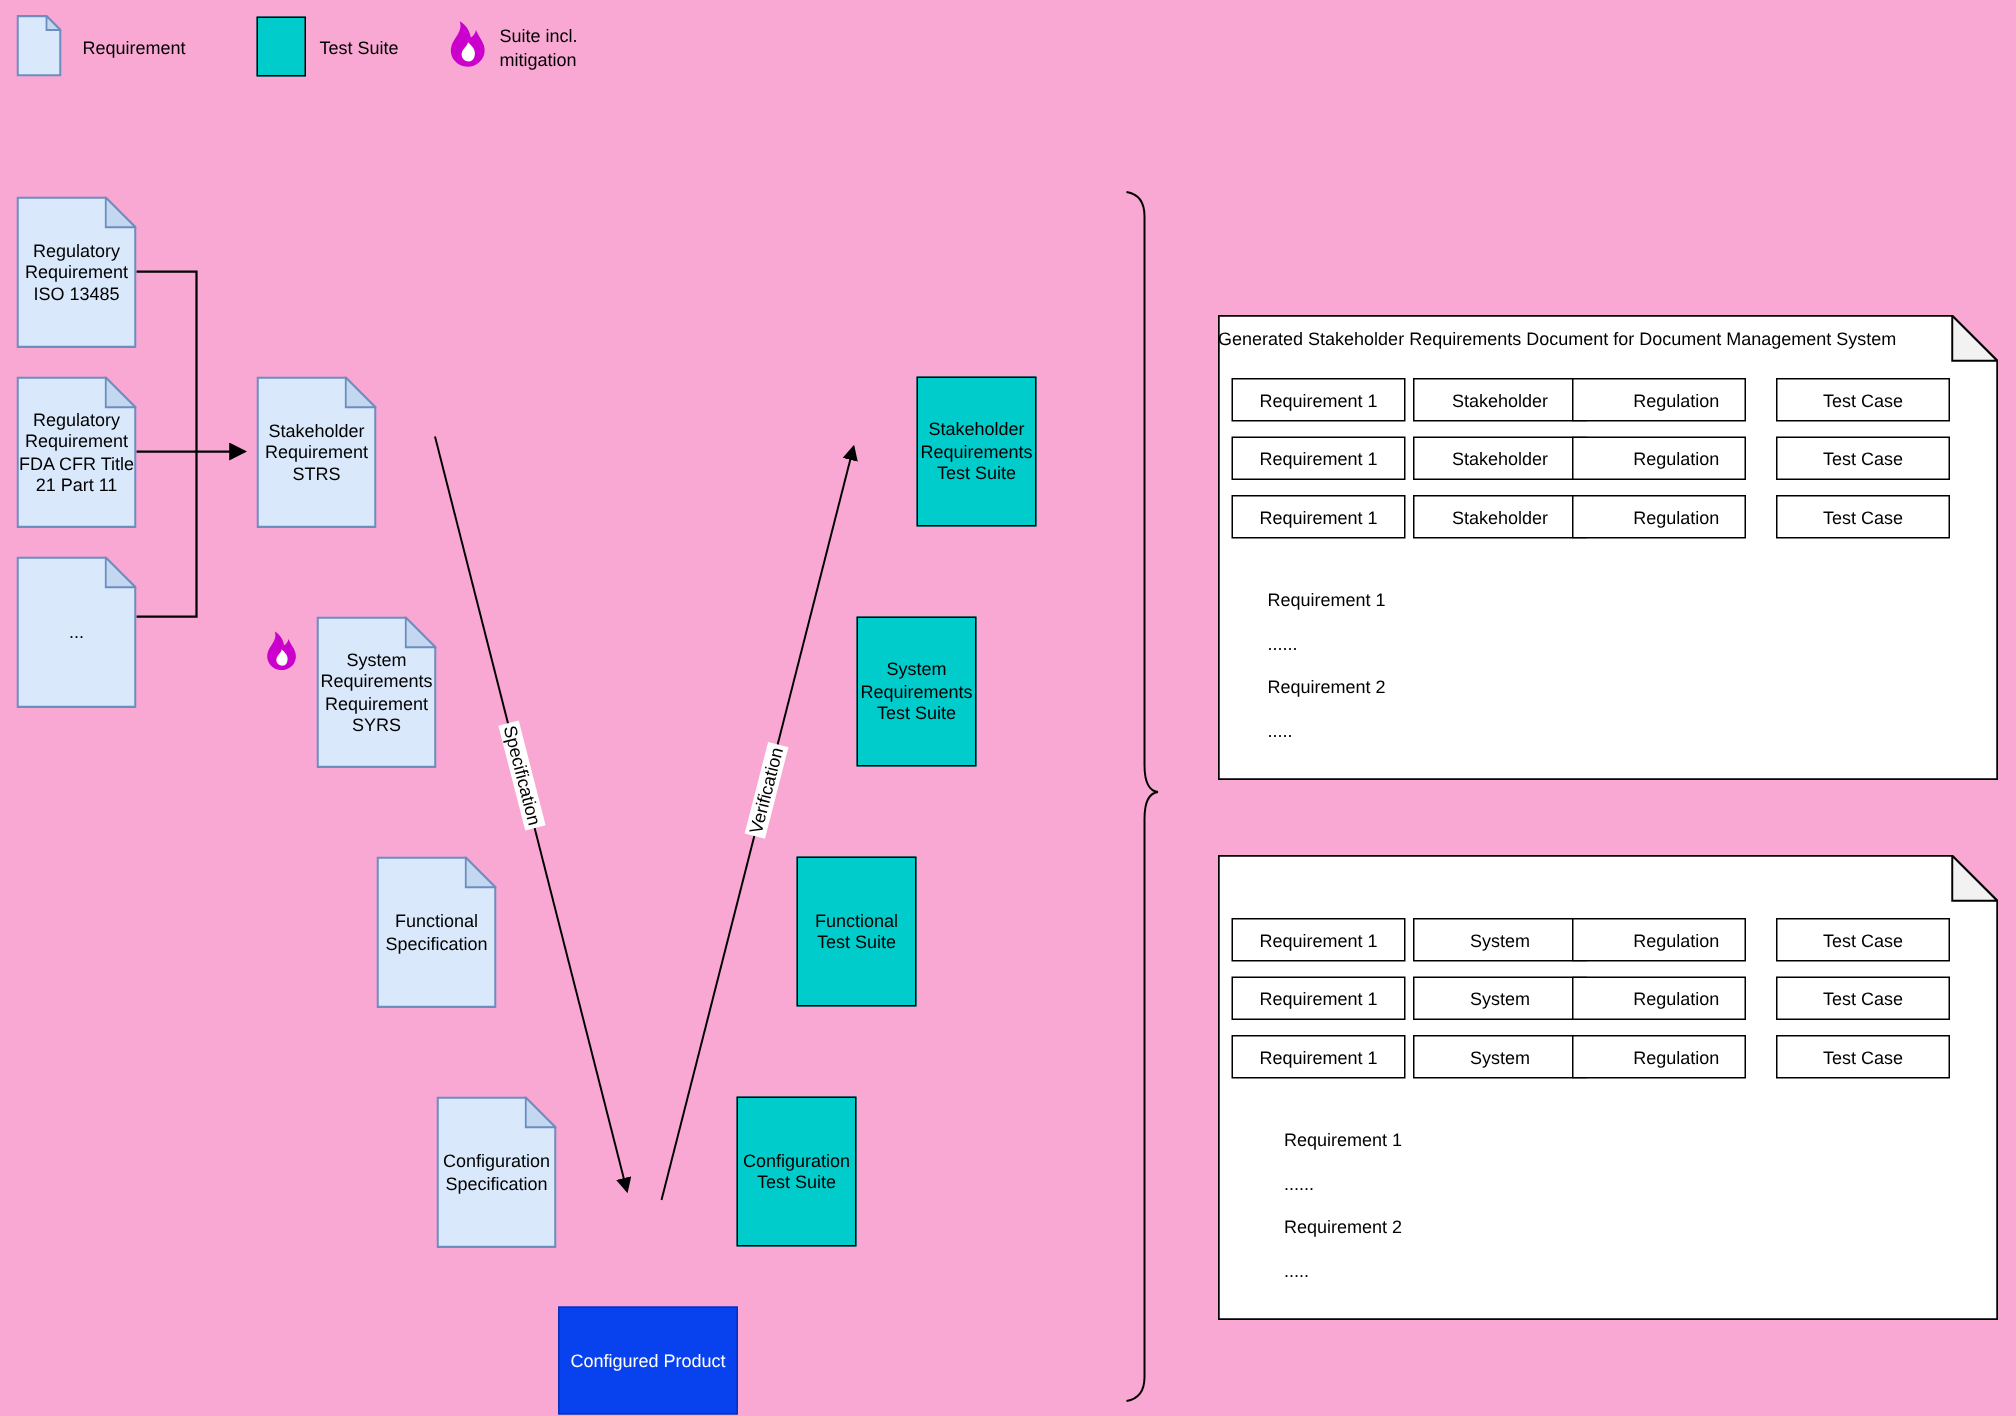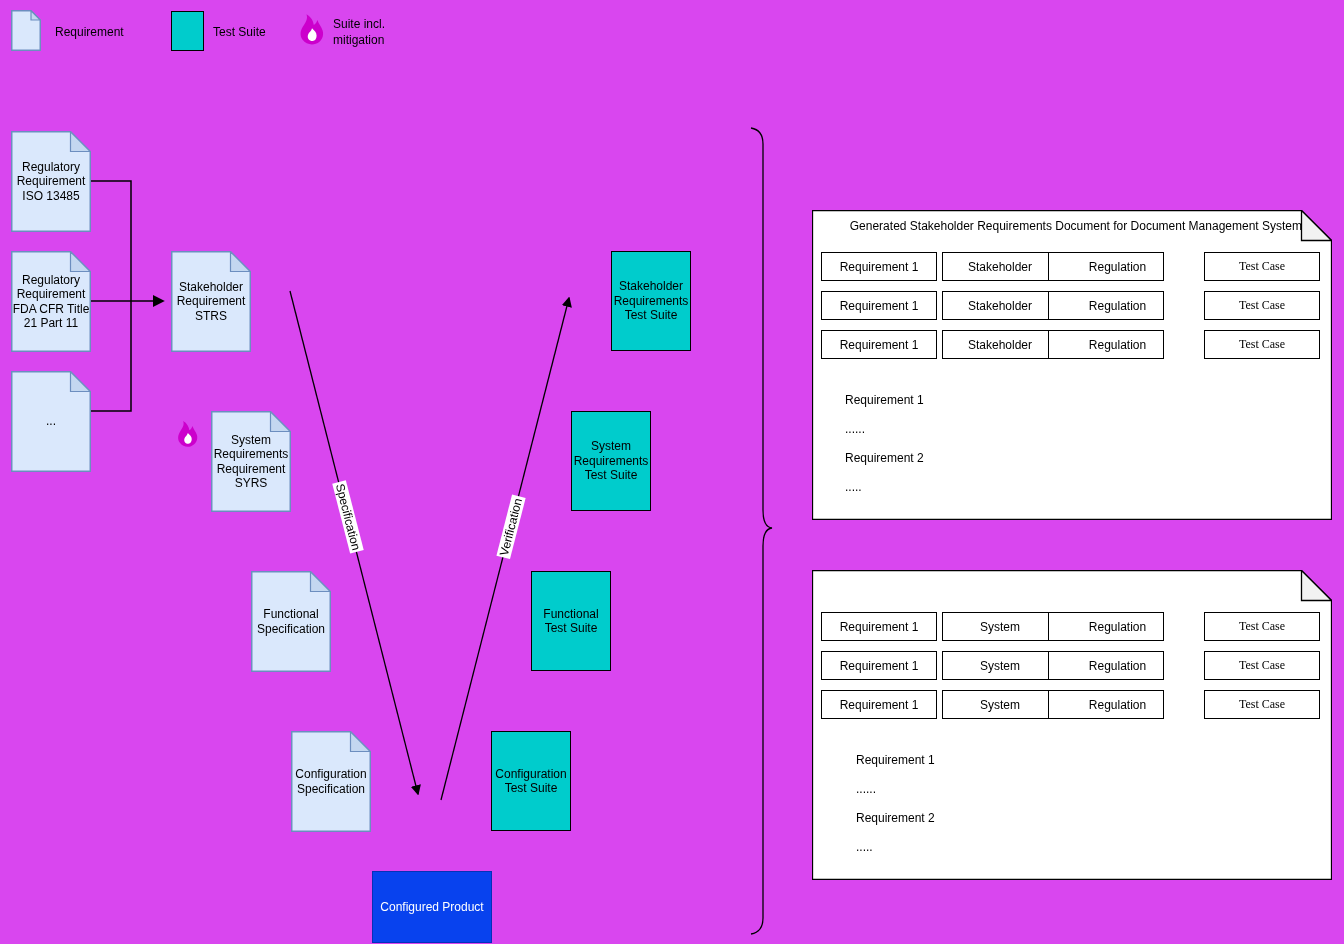--- a/index.html
+++ b/index.html
@@ -1,16 +1,16 @@
 <!DOCTYPE html>
 <html><head>
 <meta charset="utf-8">
 <style>
   html,body{margin:0;padding:0;background:#fff;}
-  .stage{position:relative;width:1344px;height:944px;background:#d946ef;overflow:hidden;
+  .stage{position:relative;width:1344px;height:944px;background:#f9a8d4;overflow:hidden;
          font-family:"Liberation Sans",sans-serif;font-size:12px;color:#000;}
   .abs{position:absolute;}
   svg{display:block;}
   .wires{position:absolute;left:0;top:0;width:1344px;height:944px;}
 
   
   .doc{position:absolute;width:80px;height:101px;}
   .doc > svg{position:absolute;left:0;top:0;}
   .doc .lbl{position:absolute;inset:0;display:flex;align-items:center;justify-content:center;
             text-align:center;white-space:pre-line;line-height:14.5px;padding:0 1px;}
@@ -29,25 +29,25 @@
   .edge-label{position:absolute;background:#fff;padding:0 2px;white-space:nowrap;}
   .spec-label{left:348px;top:517px;transform:translate(-50%,-50%) rotate(75.6deg);}
   .verif-label{left:511px;top:527px;transform:translate(-50%,-50%) rotate(-75.6deg);}
 
   
   .legend-text{position:absolute;white-space:pre-line;line-height:16px;}
 
   
   .panel{position:absolute;width:520px;height:310px;}
   .panel > svg{position:absolute;left:0;top:0;}
-  .panel .title{position:absolute;left:0;top:9px;width:490px;text-align:right;}
+  .panel .title{position:absolute;left:0;top:9px;width:490px;text-align:left;}
   .cell{position:absolute;width:116px;height:29px;border:1px solid #000;background:#fff;
         box-sizing:border-box;display:flex;align-items:center;justify-content:center;
         white-space:nowrap;}
-  .c0{left:9px;}.c1{left:130px;}.c2{left:236px;padding-left:23px;}.c3{left:392px;font-family:Liberation Serif, serif;}
+  .c0{left:9px;}.c1{left:130px;}.c2{left:236px;padding-left:23px;}.c3{left:372px;}
   .r0{top:42px;}.r1{top:81px;}.r2{top:120px;}
   .body-lines{position:absolute;top:176px;line-height:29px;}
   .panel-1 .body-lines{left:33px;}
   .panel-2 .body-lines{left:44px;}
 </style>
 </head>
 <body>
 
 <div class="stage">
 

